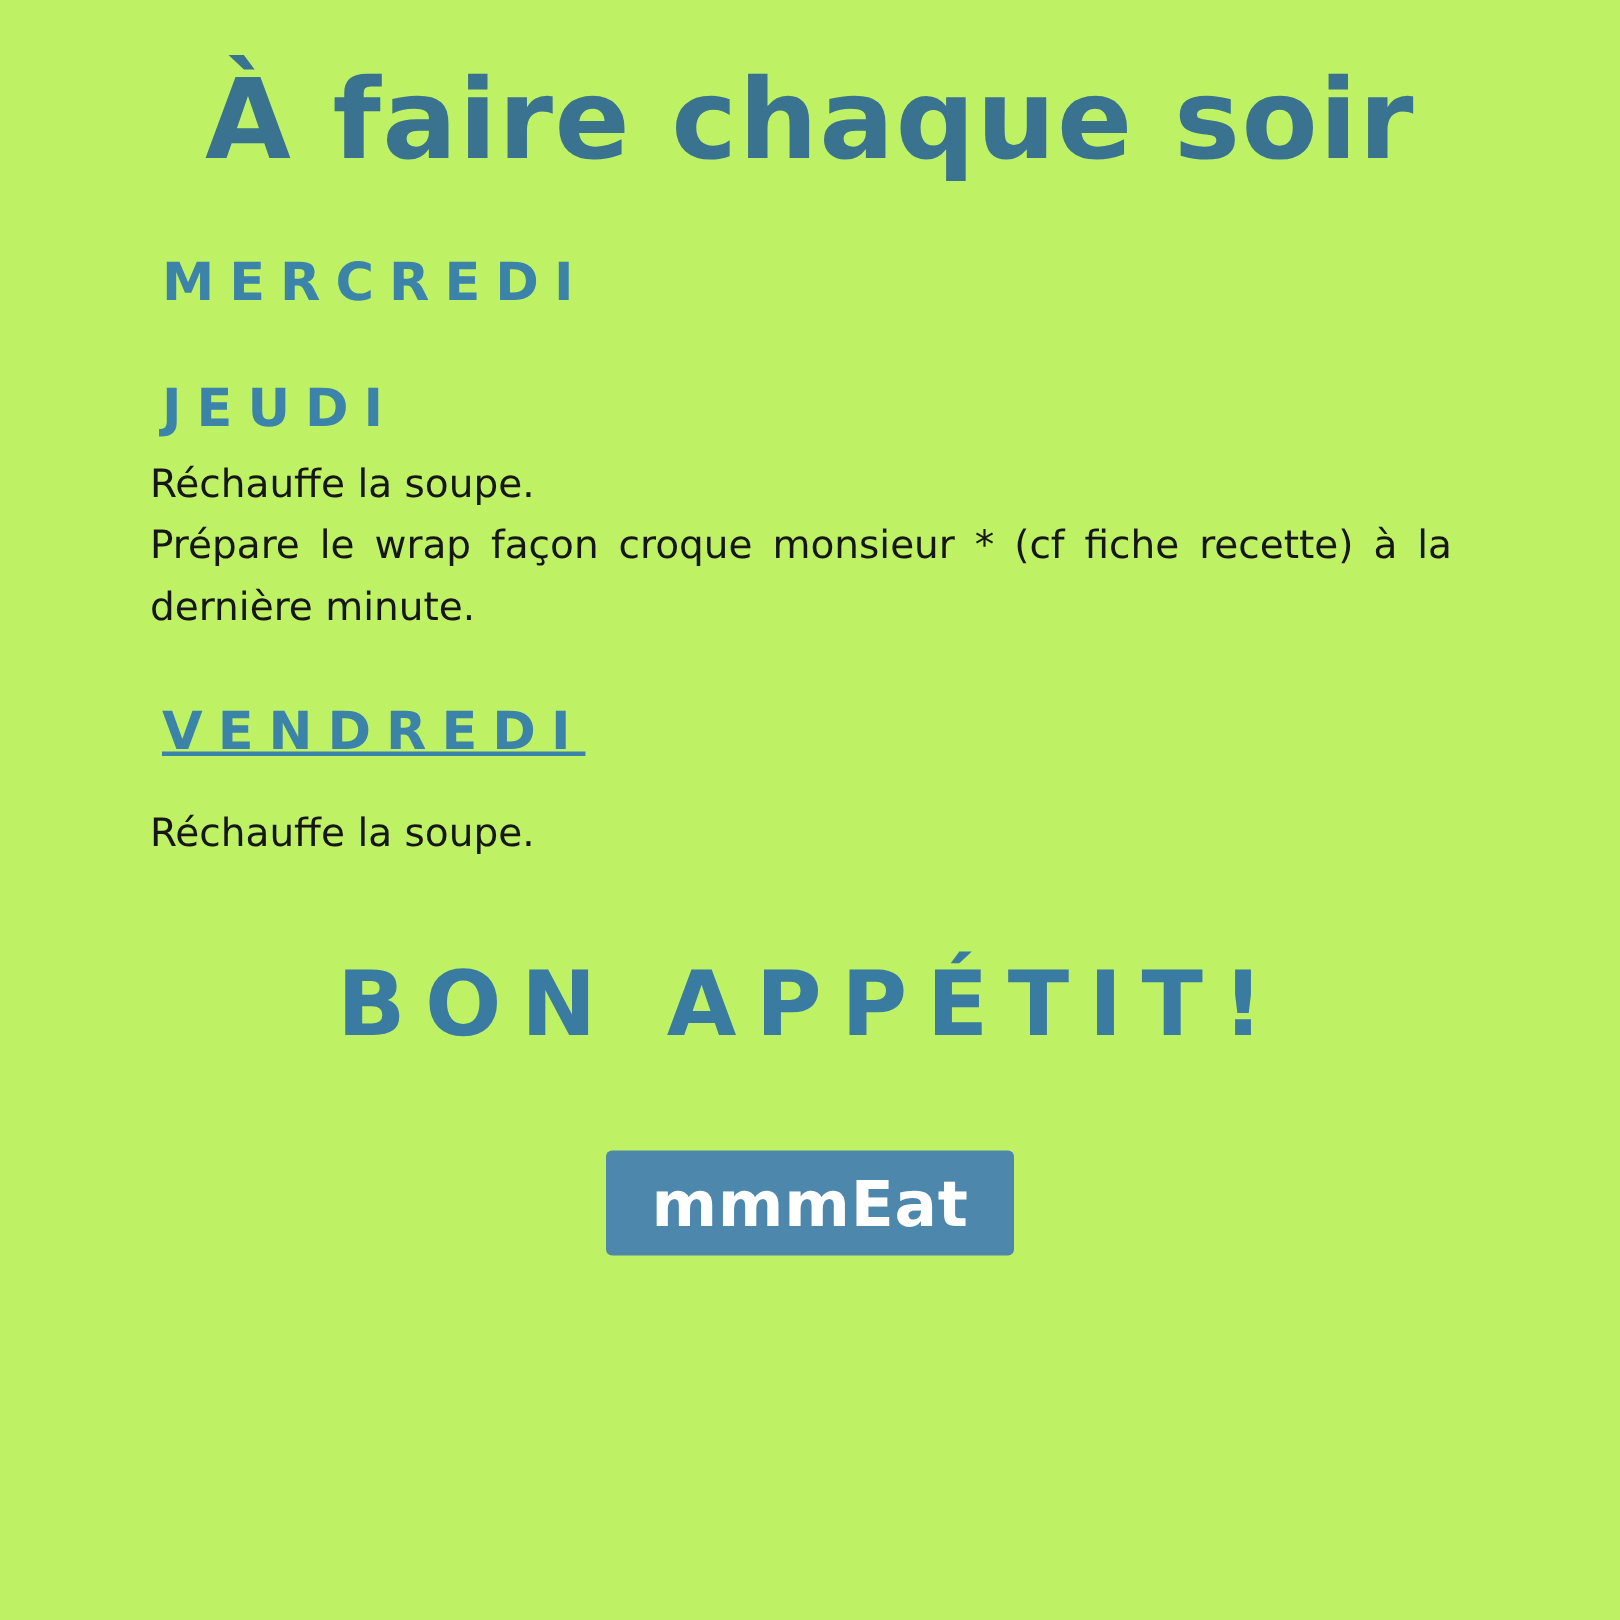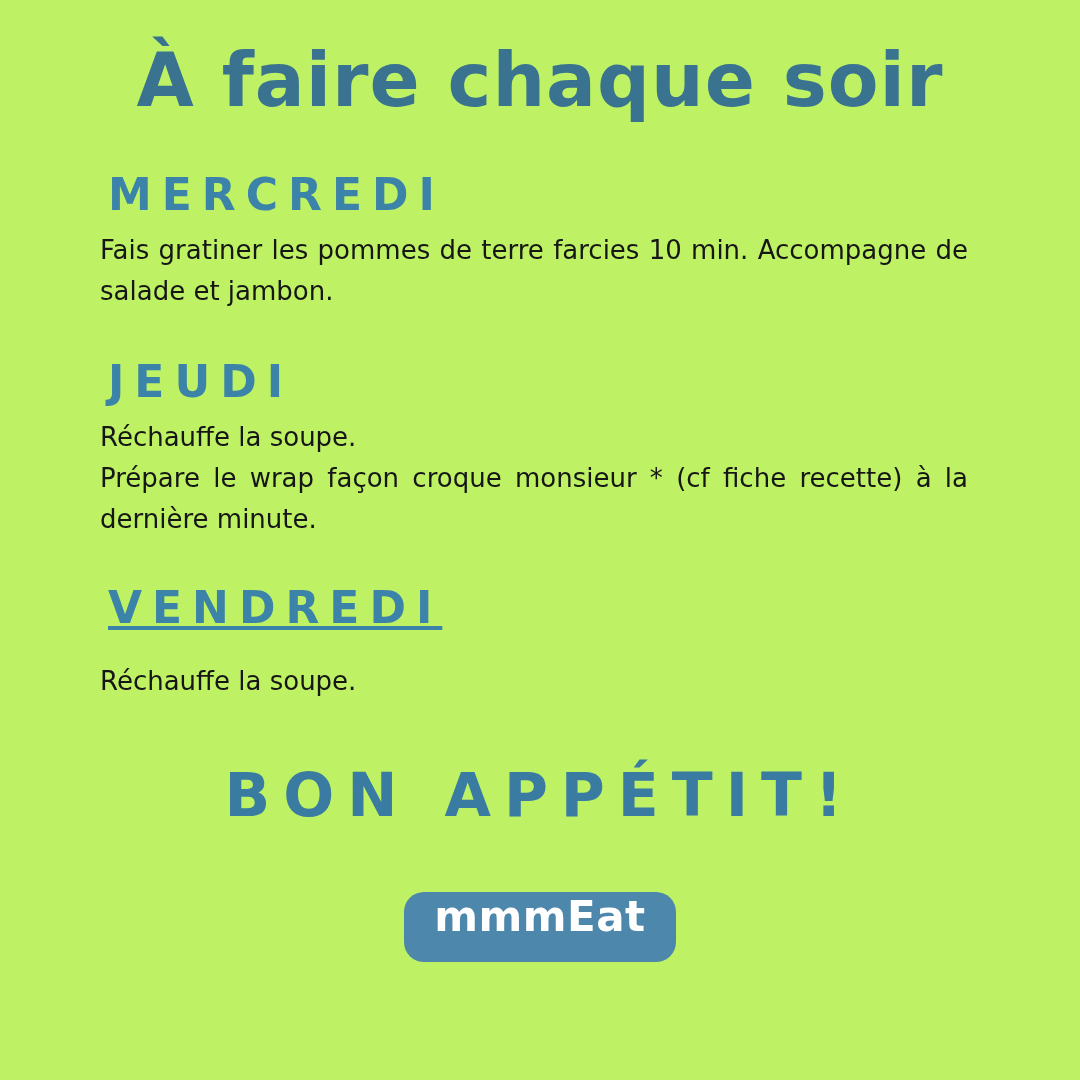--- a/index.html
+++ b/index.html
@@ -18,21 +18,21 @@
     text-align: center;
     font-size: 74px;
     line-height: 1.1;
     font-weight: 800;
     letter-spacing: 1px;
     color: var(--title, #3a7390);
   }
   .section { margin-left: 100px; margin-right: 112px; }
   .day-heading {
     margin: 0 0 10px 8px;
-    font-size: 44px;
+    font-size: 35px;
     font-weight: 700;
     letter-spacing: 10px;
     color: var(--day, #3b83a9);
   }
   .sec-mercredi .day-heading { margin-top: 48px; }
   .sec-jeudi    .day-heading { margin-top: 44px; }
   .sec-vendredi .day-heading { margin-top: 42px; margin-bottom: 28px; text-decoration: underline; }
   .body-line {
     margin: 0;
     font-size: 26px;
@@ -46,43 +46,42 @@
     text-align: center;
     font-size: 60px;
     font-weight: 700;
     letter-spacing: 13px;
     color: var(--closing, #3a7ba1);
   }
   .logo-badge {
     margin: 62px auto 0 auto;
     width: 272px;
     height: 70px;
-    border-radius: 20px;
+    border-radius: 4px;
     background: var(--logo-bg, #4d87ab);
     display: flex;
-    align-items: flex-start;
+    align-items: center;
     justify-content: center;
   }
   .logo-text {
     font-size: 42px;
     font-weight: 800;
     color: #ffffff;
     letter-spacing: 0.5px;
   }
 </style>
 </head>
 <body>
 
 <div class="canvas">
 
   <h1 class="page-title">À faire chaque soir</h1>
 
   <section class="section sec-mercredi">
     <h2 class="day-heading">MERCREDI</h2>
-    <p class="body-line">Fais gratiner les pommes de terre farcies 10 min. Accompagne de salade et jambon.</p>
   </section>
 
   <section class="section sec-jeudi">
     <h2 class="day-heading">JEUDI</h2>
     <p class="body-line">Réchauffe la soupe.</p>
     <p class="body-line">Prépare le wrap façon croque monsieur * (cf fiche recette) à la dernière minute.</p>
   </section>
 
   <section class="section sec-vendredi">
     <h2 class="day-heading">VENDREDI</h2>

